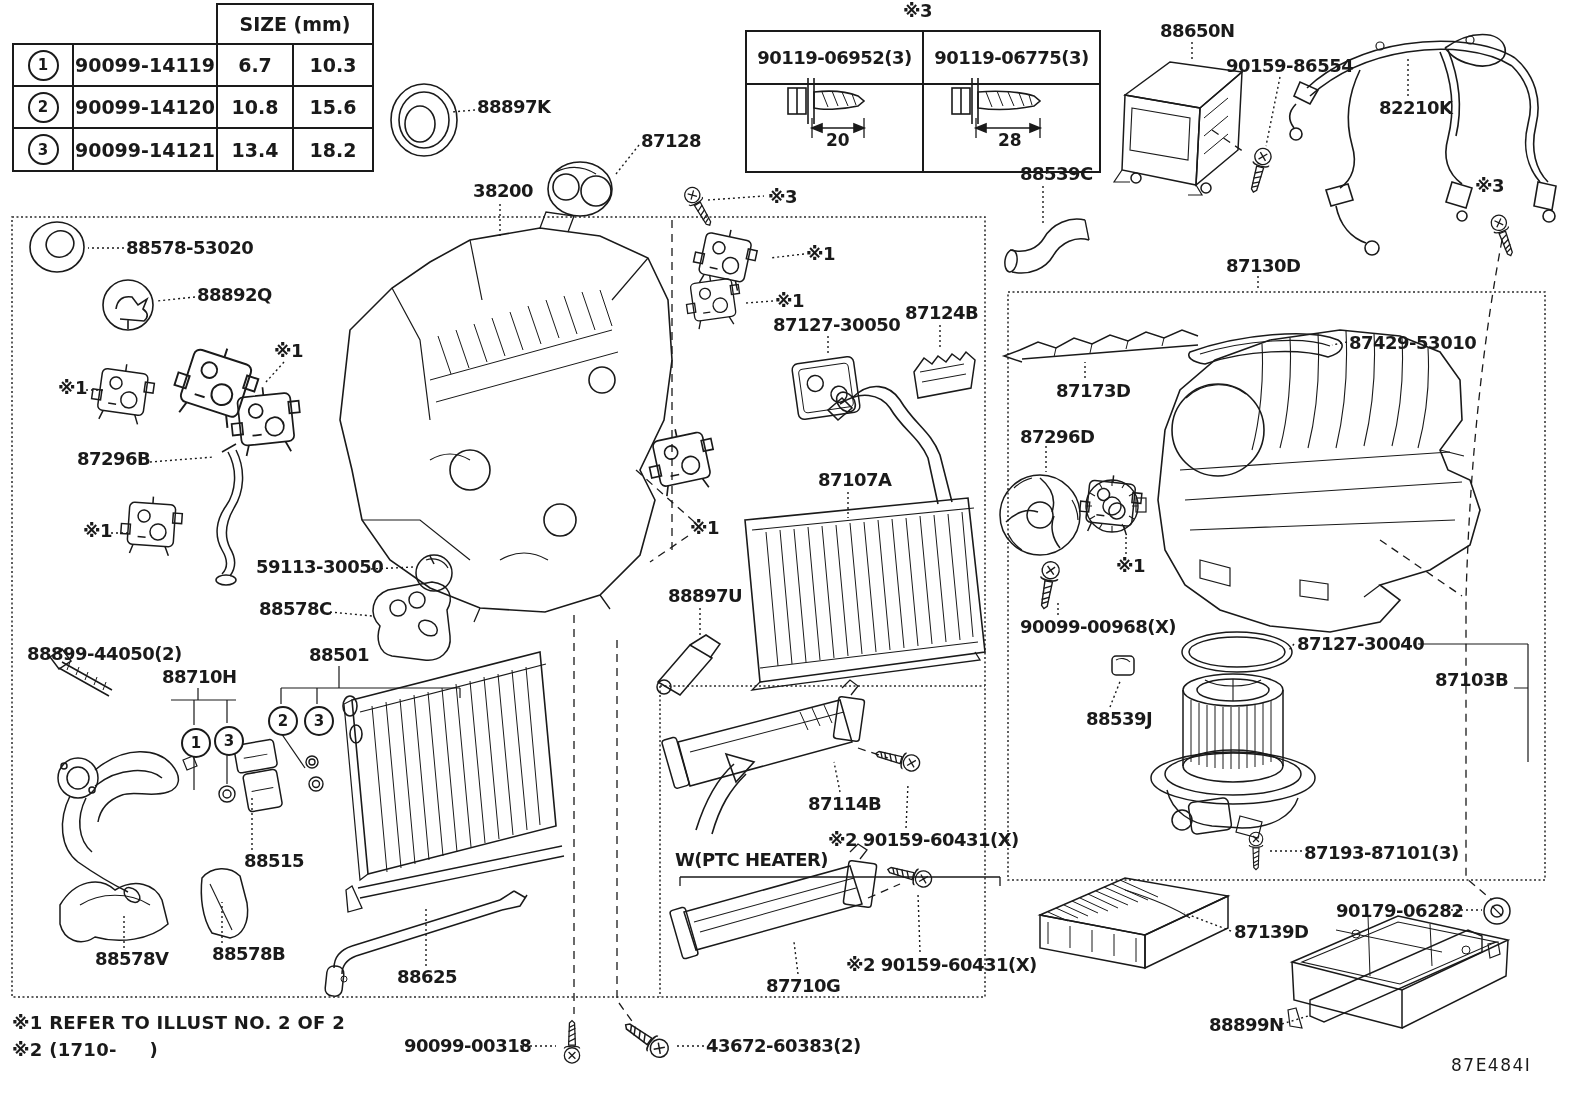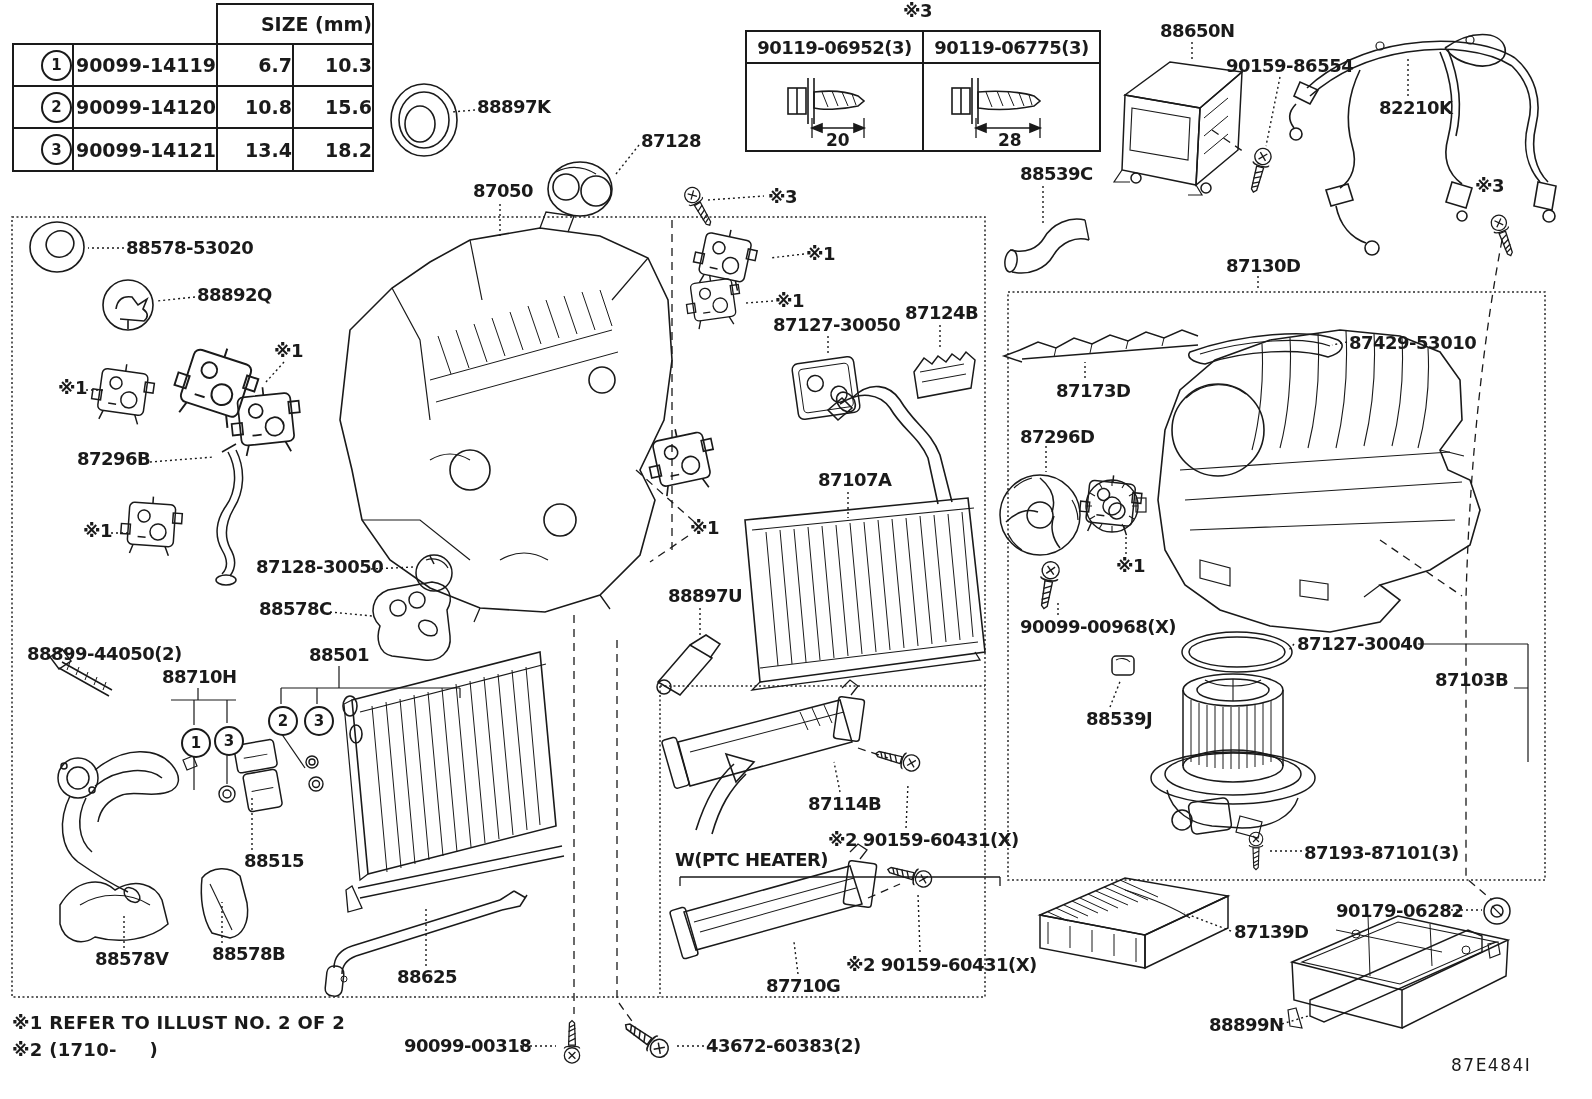--- a/index.html
+++ b/index.html
@@ -6,21 +6,21 @@
   .wrap{position:relative;width:1592px;height:1099px;background:#ffffff;
         font-family:"DejaVu Sans", "Liberation Sans", sans-serif;color:#1a1a1a;overflow:hidden;}
   svg.art{position:absolute;left:0;top:0;}
   .lb{position:absolute;font-weight:bold;font-size:18px;letter-spacing:-0.5px;line-height:1.05;white-space:pre;}
   .note{position:absolute;font-weight:bold;font-size:18px;letter-spacing:0.3px;white-space:pre;}
   .code{position:absolute;font-size:17px;font-weight:normal;letter-spacing:1.5px;}
   .circf{position:absolute;width:26px;height:26px;border:2px solid #1a1a1a;border-radius:50%;
          display:flex;align-items:center;justify-content:center;font-size:15px;font-weight:bold;background:#fff;}
   table{position:absolute;border-collapse:collapse;background:transparent;}
   .size-table{left:12px;top:3px;}
-  .size-table td{border:2px solid #1a1a1a;text-align:right;font-weight:bold;font-size:19px;padding:0;}
+  .size-table td{border:2px solid #1a1a1a;text-align:center;font-weight:bold;font-size:19px;padding:0;}
   .size-table td.nb{border:none;}
   .circ{display:inline-flex;width:27px;height:27px;border:2px solid #1a1a1a;border-radius:50%;
         align-items:center;justify-content:center;font-size:15px;font-weight:bold;}
   .bolt-table{left:745px;top:30px;}
   .bolt-table td{border:2px solid #1a1a1a;width:175px;text-align:center;font-weight:bold;
                  font-size:18px;letter-spacing:-0.5px;padding:0;}
   .dim{position:absolute;font-size:17px;font-weight:bold;letter-spacing:0;}
 </style>
 </head>
 <body>
@@ -508,44 +508,44 @@
     <td><span class="circ">3</span></td>
     <td><span>90099-14121</span></td>
     <td><span>13.4</span></td>
     <td><span>18.2</span></td>
   </tr>
 </tbody>
     </table>
 
 <table class="bolt-table">
   <tbody>
-        <tr style="height:32px">
+        <tr style="height:53px">
     <td><span>90119-06952(3)</span></td>
     <td><span>90119-06775(3)</span></td>
   </tr>
   <tr style="height:88px">
     <td></td>
     <td></td>
   </tr>
 </tbody>
     </table>
 <div class="dim" style="left:826px;top:130px">20</div>
 <div class="dim" style="left:998px;top:130px">28</div>
 <div class="lb" style="left:903px;top:2px">※3</div>
 
 <div class="lb" style="left:477px;top:98px">88897K</div>
 <div class="lb" style="left:641px;top:132px">87128</div>
-<div class="lb" style="left:473px;top:182px">87050</div>
+<div class="lb" style="left:473px;top:182px">38200</div>
 <div class="lb" style="left:126px;top:239px">88578-53020</div>
 <div class="lb" style="left:197px;top:286px">88892Q</div>
 <div class="lb" style="left:58px;top:379px">※1</div>
 <div class="lb" style="left:274px;top:342px">※1</div>
 <div class="lb" style="left:77px;top:450px">87296B</div>
 <div class="lb" style="left:83px;top:522px">※1</div>
-<div class="lb" style="left:256px;top:558px">87128-30050</div>
+<div class="lb" style="left:256px;top:558px">59113-30050</div>
 <div class="lb" style="left:259px;top:600px">88578C</div>
 <div class="lb" style="left:27px;top:645px">88899-44050(2)</div>
 <div class="lb" style="left:162px;top:668px">88710H</div>
 <div class="lb" style="left:309px;top:646px">88501</div>
 <div class="lb" style="left:244px;top:852px">88515</div>
 <div class="lb" style="left:95px;top:950px">88578V</div>
 <div class="lb" style="left:212px;top:945px">88578B</div>
 <div class="lb" style="left:397px;top:968px">88625</div>
 <div class="lb" style="left:404px;top:1037px">90099-00318</div>
 <div class="lb" style="left:706px;top:1037px">43672-60383(2)</div>

